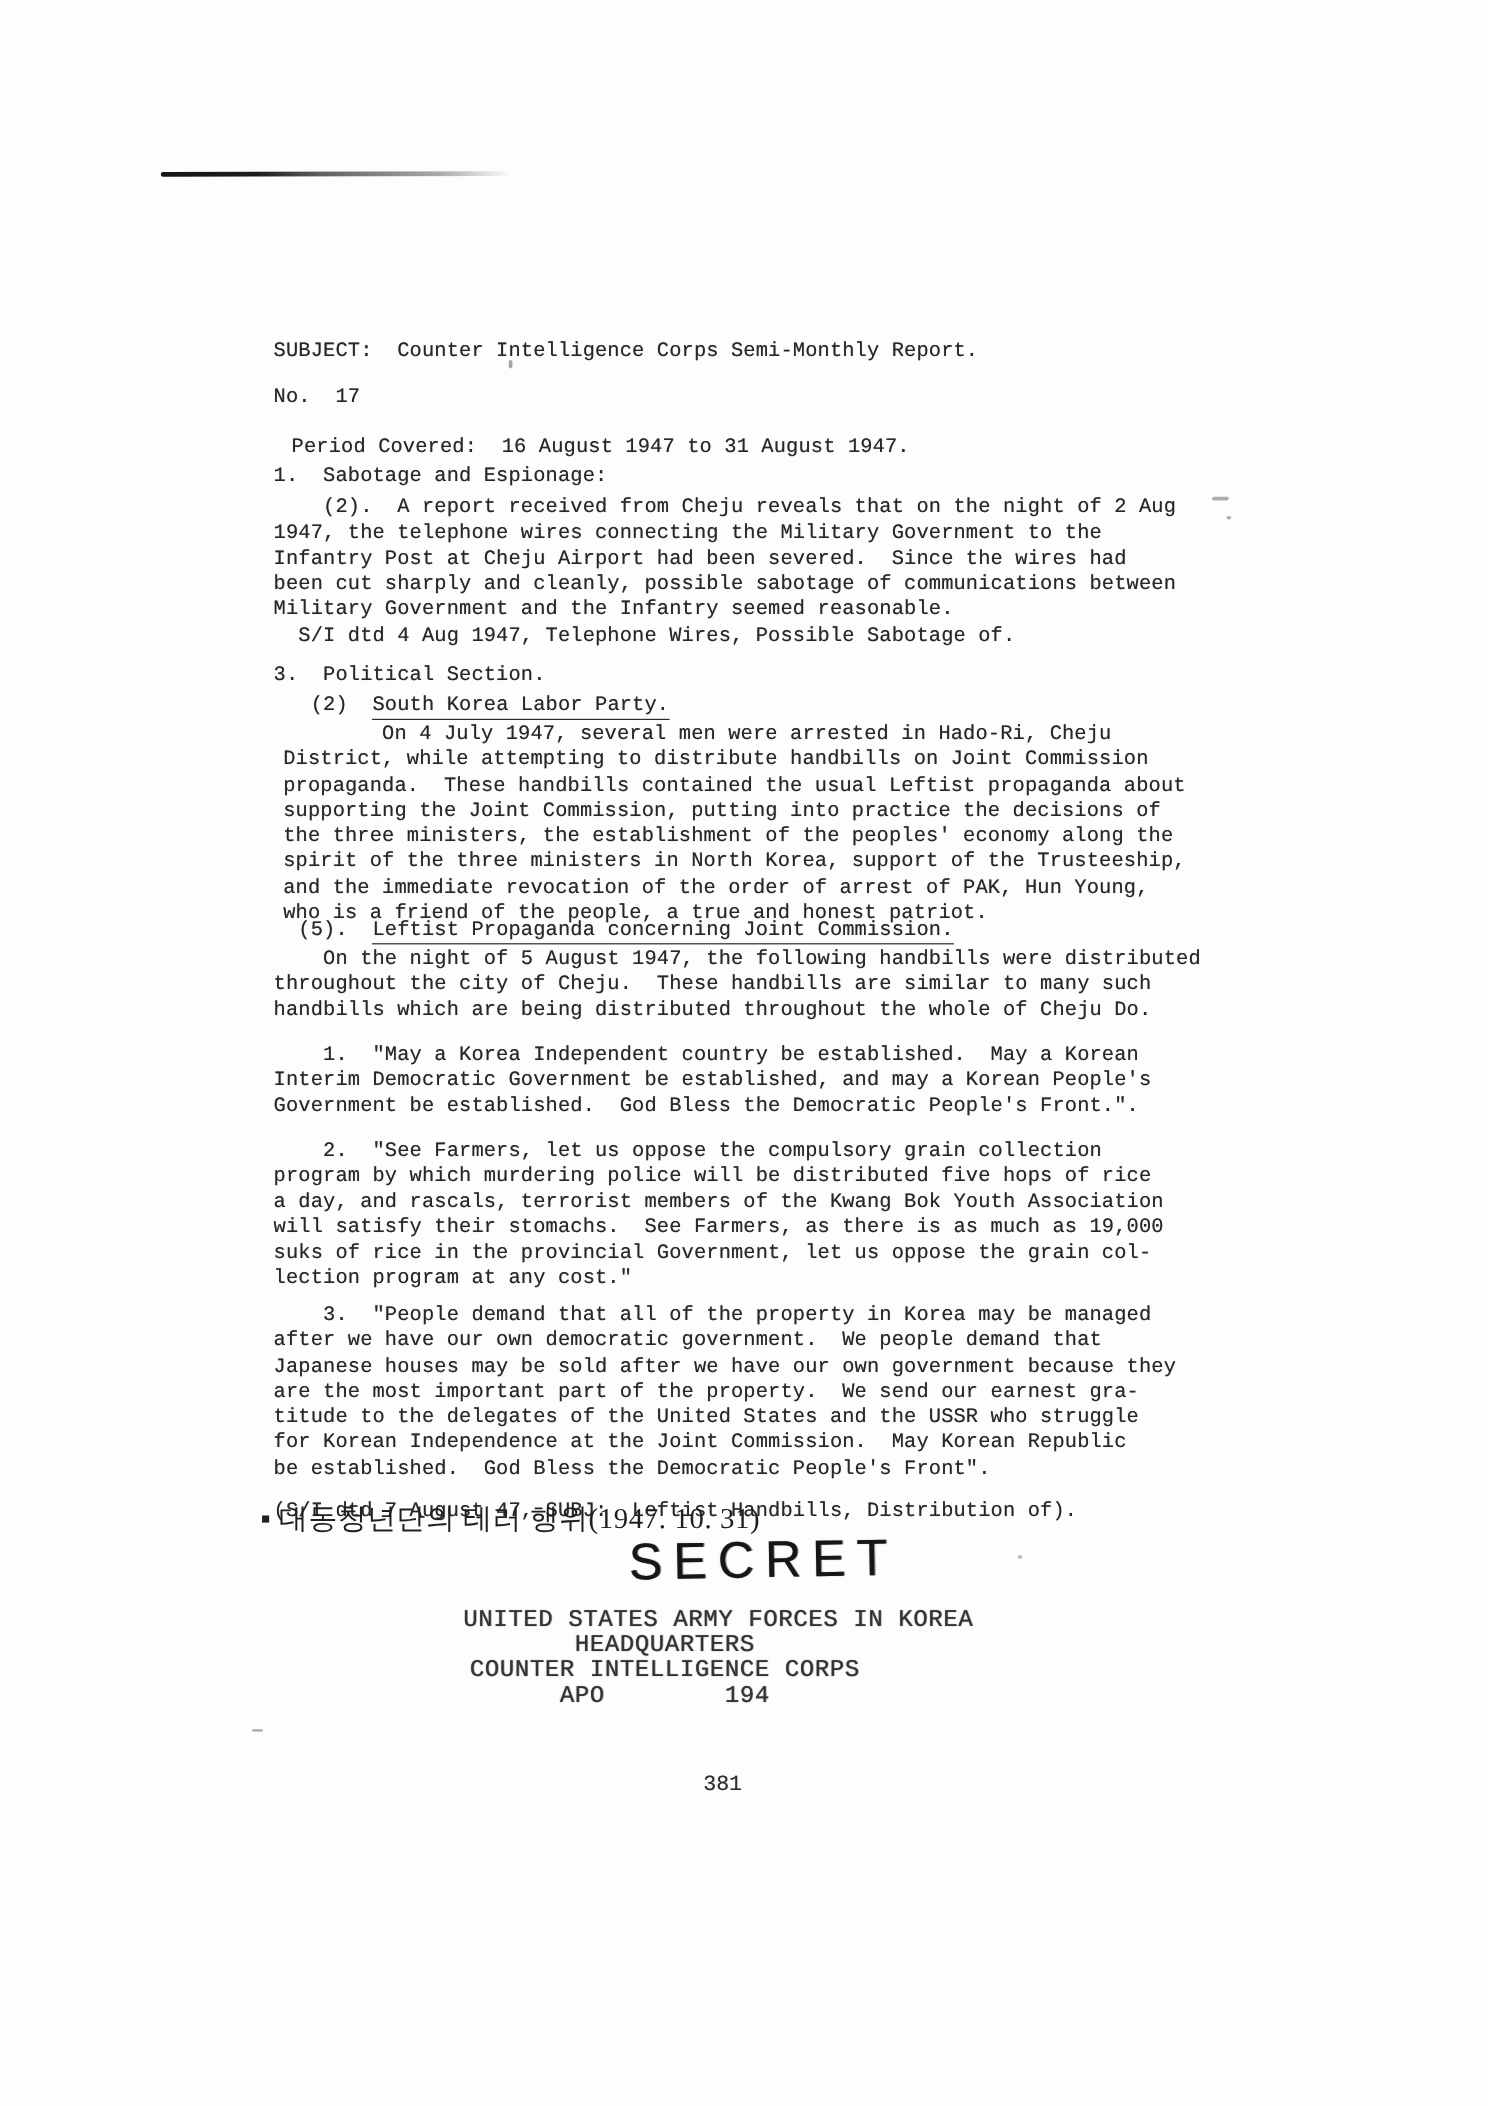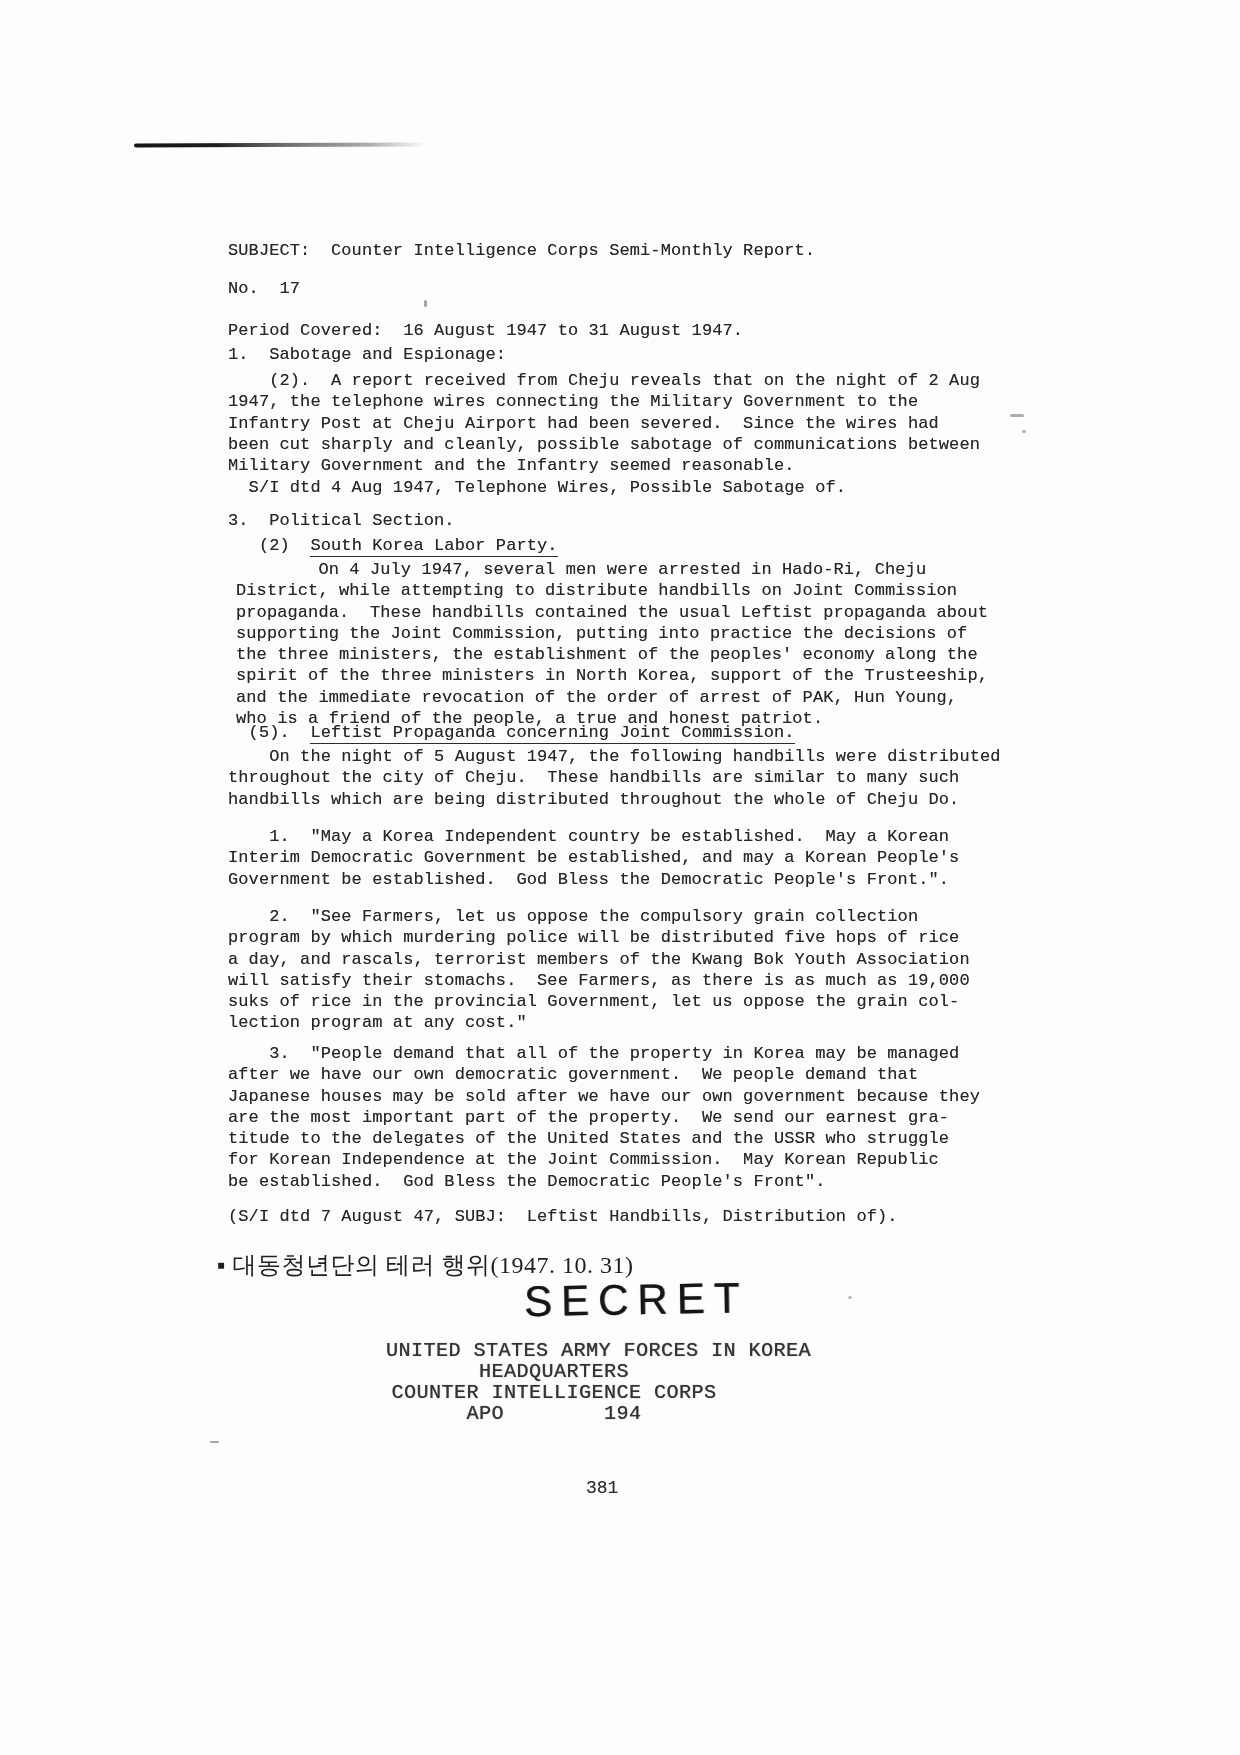--- a/index.html
+++ b/index.html
@@ -23,21 +23,21 @@
     top: 143px;
     left: 134px;
     width: 292px;
     height: 4px;
     background: linear-gradient(to right,
       #151515 0%, #1d1d1d 28%, rgba(40,40,40,.75) 45%,
       rgba(60,60,60,.65) 60%, rgba(90,90,90,.5) 80%, rgba(120,120,120,0) 100%);
     border-radius: 2px;
     transform: rotate(-0.15deg);
   }
-  .doc-body { position: absolute; inset: 0; }
+  .doc-body { position: absolute; inset: 0; margin-top: 43px; }
   .block {
     position: absolute;
     font-size: 17px;
     line-height: 21.3px;
     letter-spacing: 0.1px;
     text-shadow: 0 0 0.6px rgba(35,35,35,.55);
   }
   .tline { white-space: pre; }
   .tline .u {
     border-bottom: 1.6px solid #2b2b2b;
@@ -101,21 +101,21 @@
 
   <div class="top-rule"></div>
 
   <div class="doc-body">
       <div class="block" style="top: 240px; left: 228px;">
         <div class="tline">SUBJECT:  Counter Intelligence Corps Semi-Monthly Report.</div>
       </div>
       <div class="block" style="top: 278px; left: 228px;">
         <div class="tline">No.  17</div>
       </div>
-      <div class="block" style="top: 320px; left: 228px;">
+      <div class="block" style="top: 320px; left: 243px;">
         <div class="tline">Period Covered:  16 August 1947 to 31 August 1947.</div>
       </div>
       <div class="block" style="top: 344px; left: 228px;">
         <div class="tline">1.  Sabotage and Espionage:</div>
       </div>
       <div class="block" style="top: 370px; left: 228px;">
         <div class="tline">    (2).  A report received from Cheju reveals that on the night of 2 Aug</div>
         <div class="tline">1947, the telephone wires connecting the Military Government to the</div>
         <div class="tline">Infantry Post at Cheju Airport had been severed.  Since the wires had</div>
         <div class="tline">been cut sharply and cleanly, possible sabotage of communications between</div>

